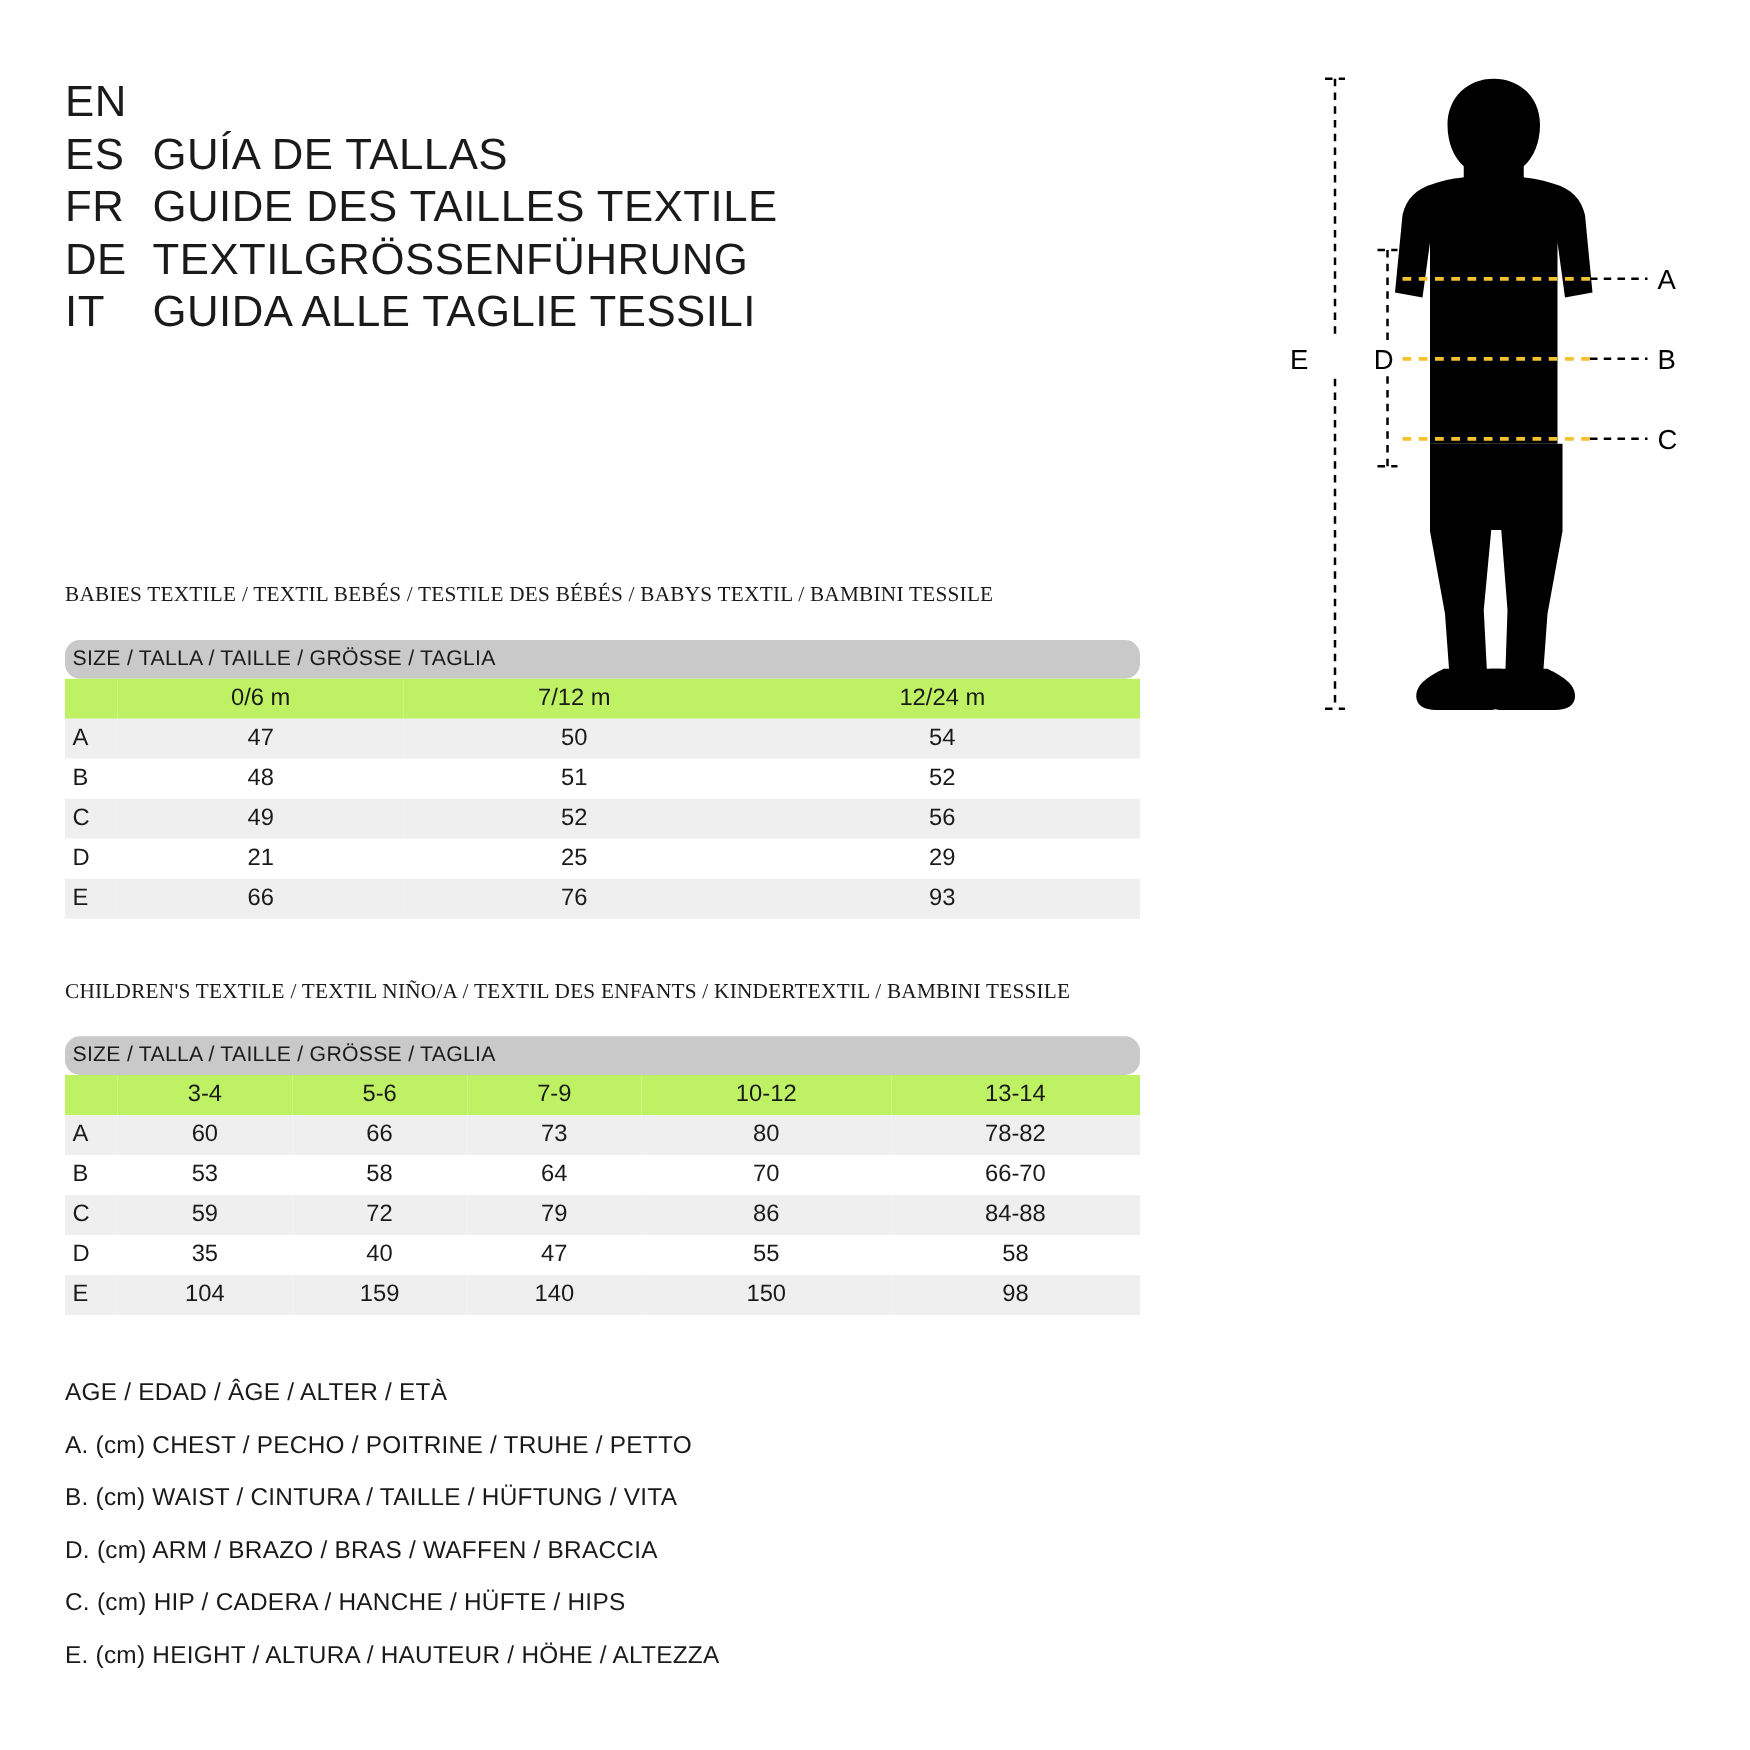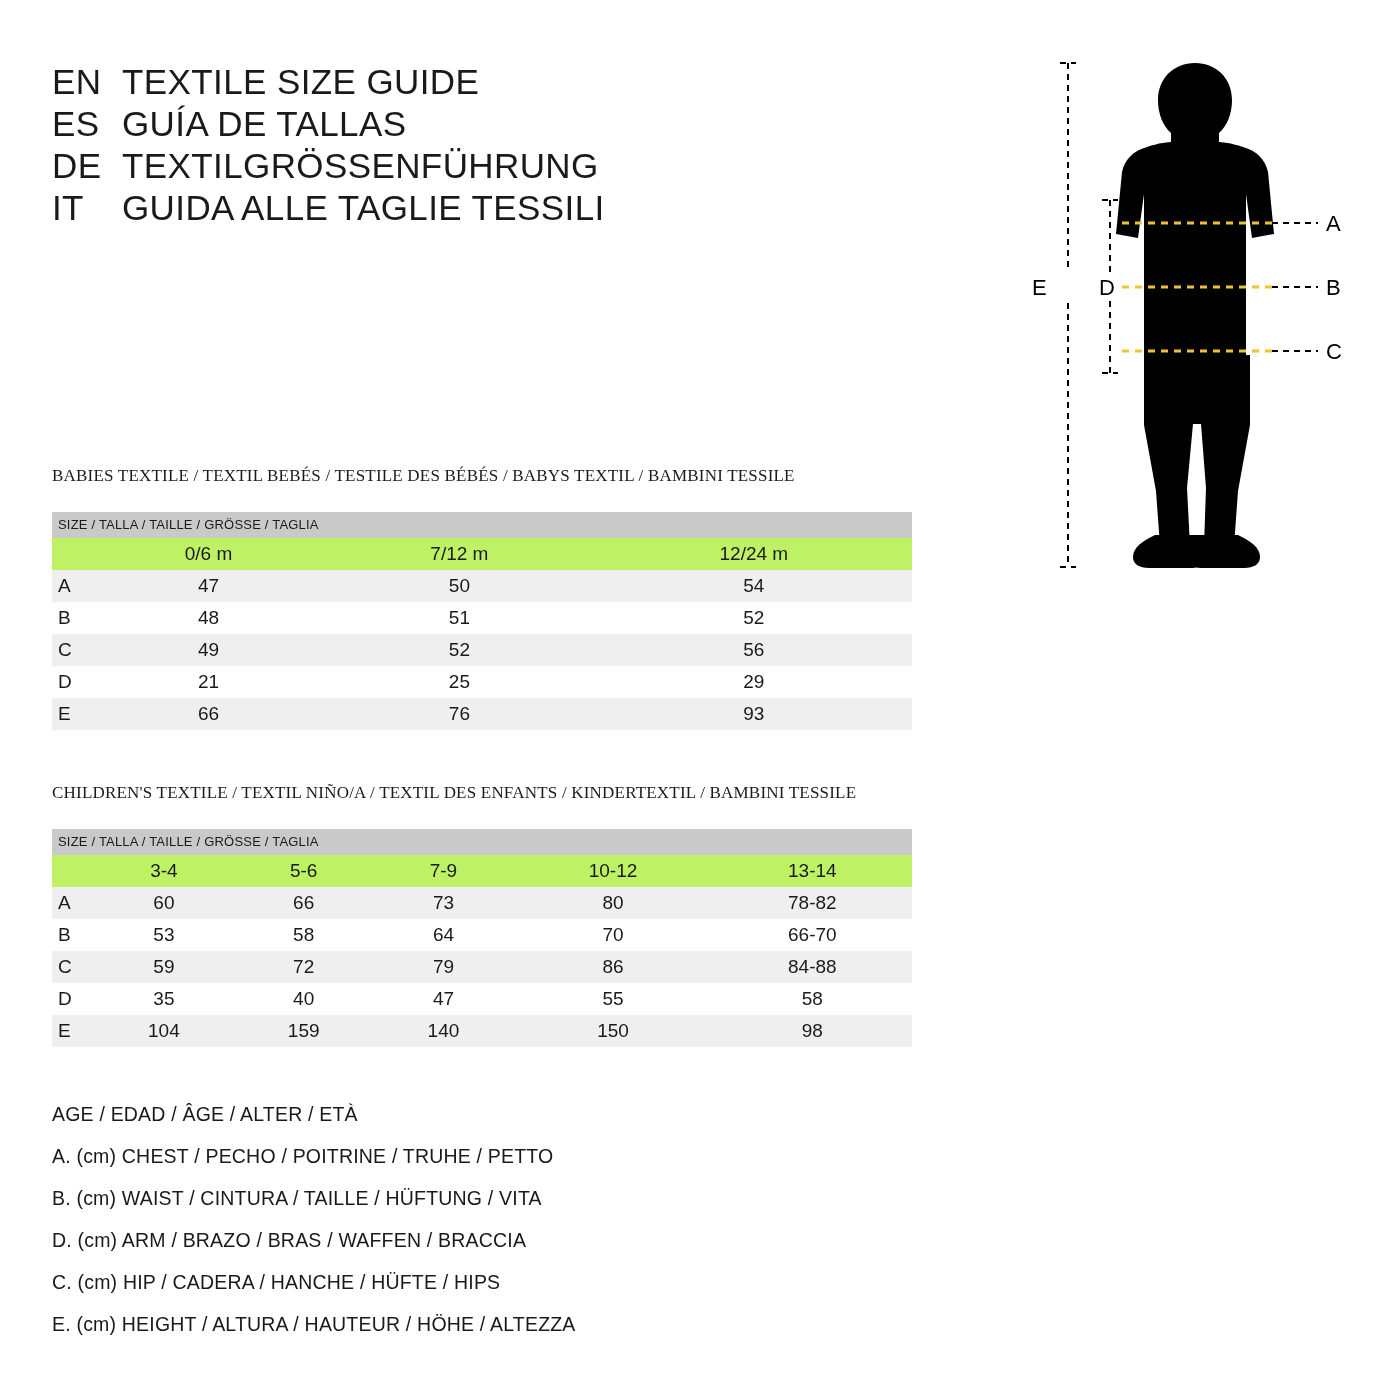--- a/index.html
+++ b/index.html
@@ -63,24 +63,25 @@
 
   table {
     border-collapse: collapse;
     width: 100%;
     font-size: 19px;
   }
   caption {
     caption-side: top;
     text-align: left;
     background: #c9c9c9;
-    font-size: 13px;
+    font-size: 17px;
     padding: 5px 6px 6px 6px;
     letter-spacing: 0.2px;
     white-space: nowrap;
+    border-radius: 12px;
   }
   td, th {
     font-weight: normal;
     padding: 5px 4px;
     height: 30px;
   }
   .rowhead {
     width: 42px;
     text-align: left;
     padding-left: 6px;
@@ -104,25 +105,28 @@
     letter-spacing: 0.2px;
     white-space: nowrap;
   }
 </style>
 </head>
 <body>
 
 <div class="titles">
   <div class="title-row">
     <span class="title-lang">EN</span>
-    <span class="title-text">TEXTILE SIZE GUIDE</span>
   </div>
   <div class="title-row">
     <span class="title-lang">ES</span>
     <span class="title-text">GUÍA DE TALLAS</span>
+  </div>
+  <div class="title-row">
+    <span class="title-lang">FR</span>
+    <span class="title-text">GUIDE DES TAILLES TEXTILE</span>
   </div>
   <div class="title-row">
     <span class="title-lang">DE</span>
     <span class="title-text">TEXTILGRÖSSENFÜHRUNG</span>
   </div>
   <div class="title-row">
     <span class="title-lang">IT</span>
     <span class="title-text">GUIDA ALLE TAGLIE TESSILI</span>
   </div>
 </div>

